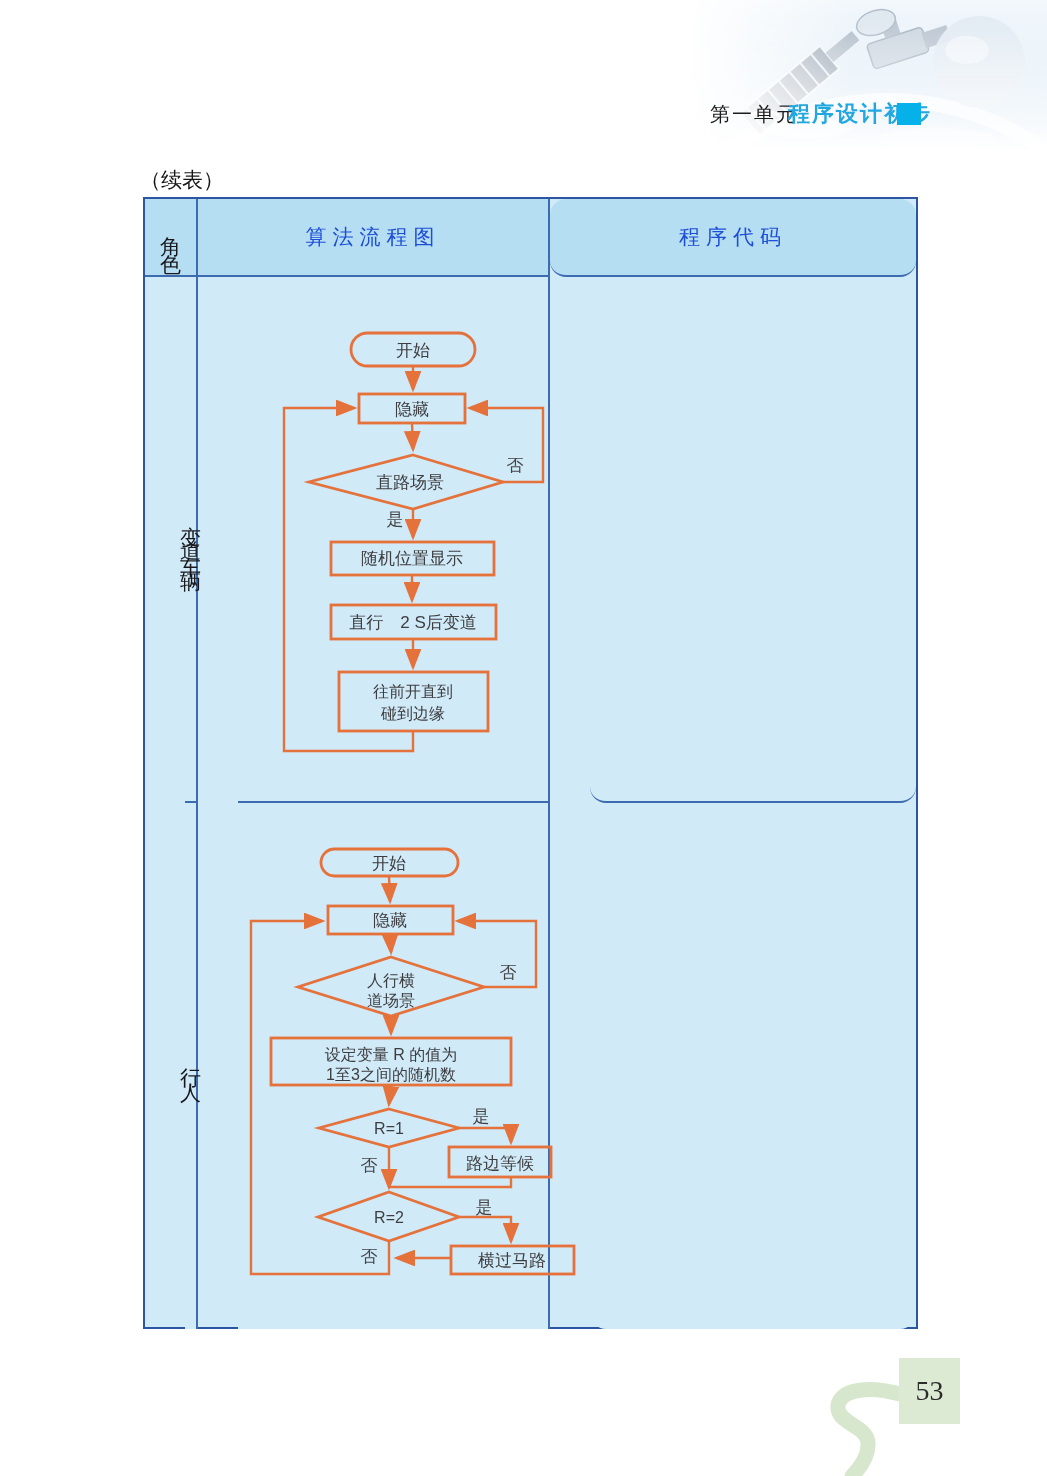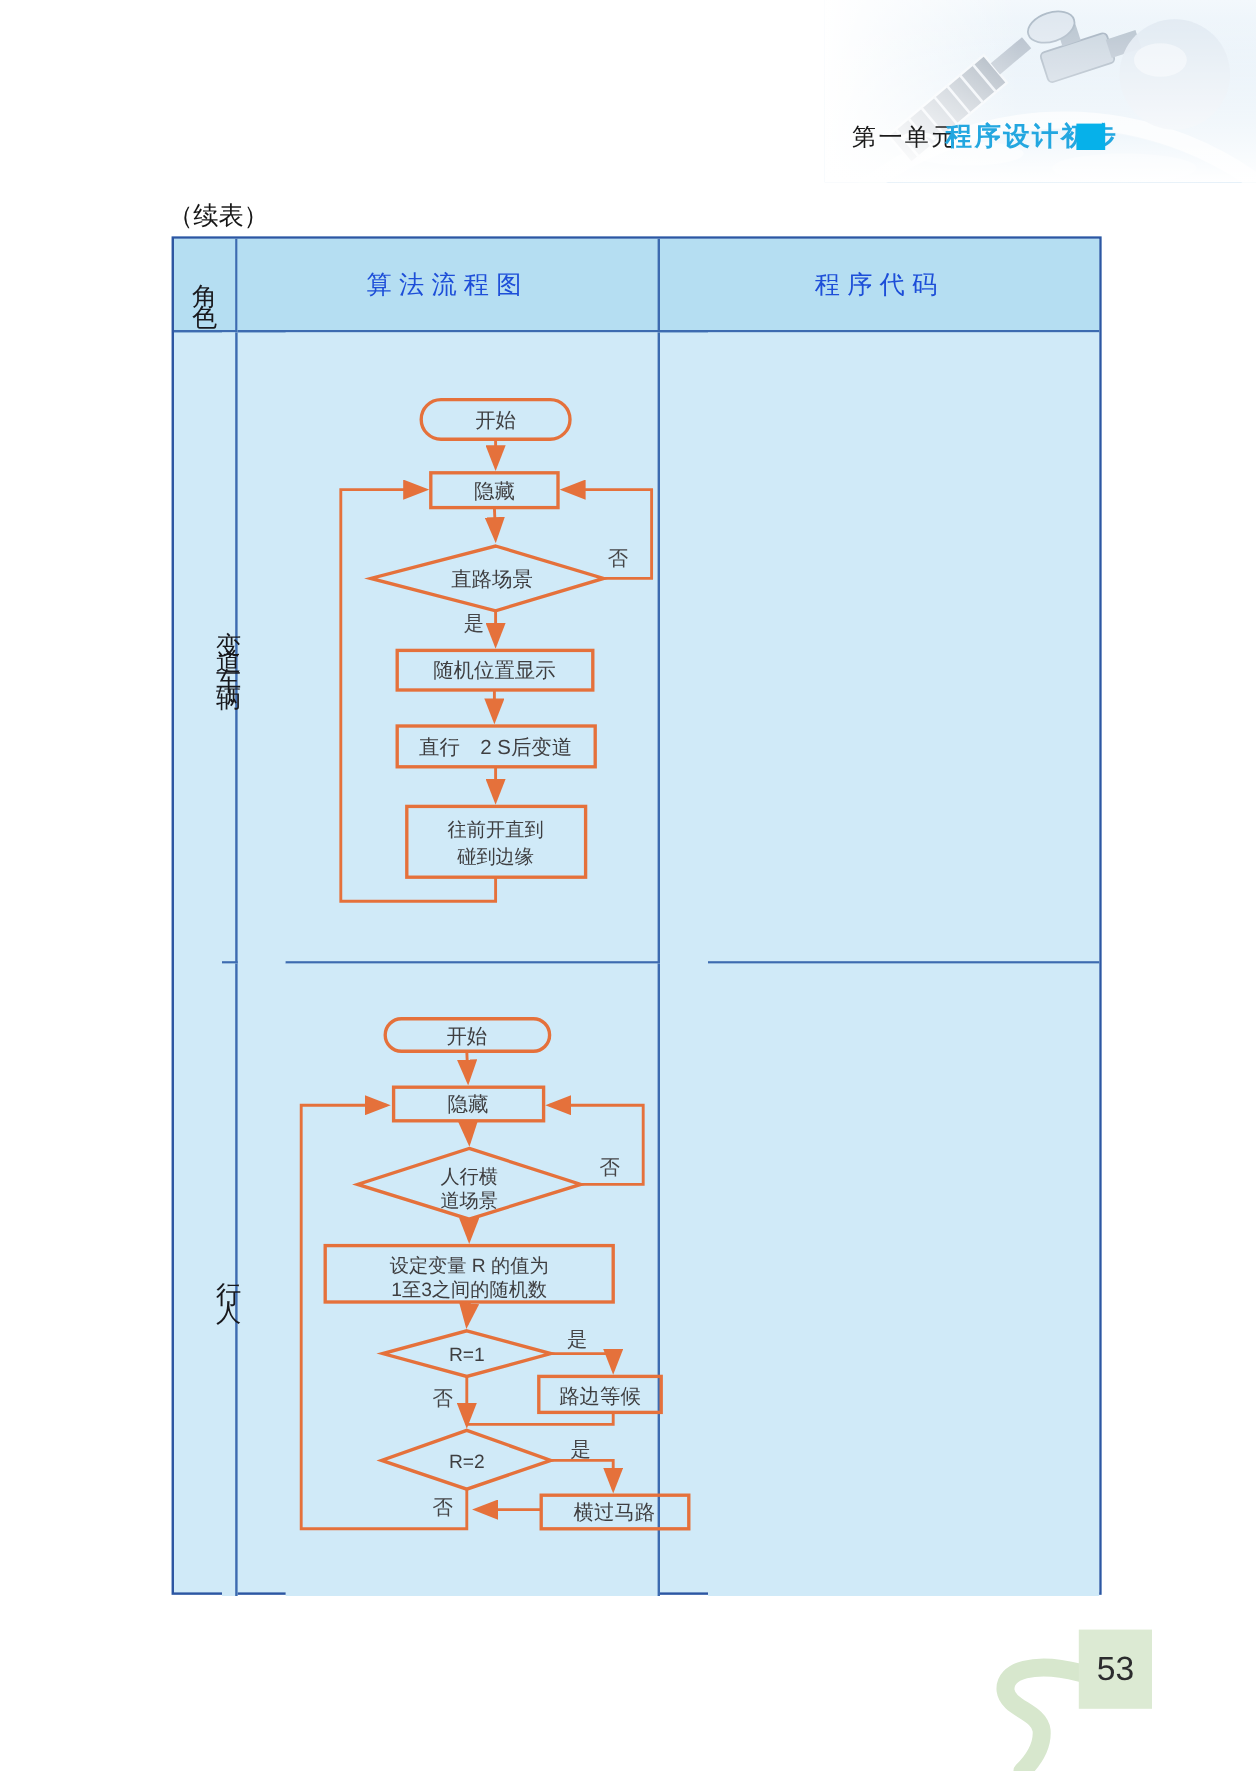--- a/index.html
+++ b/index.html
@@ -33,21 +33,21 @@
   
   .tbl {
     position:absolute; left:143px; top:197px; width:775px; height:1132px;
     border:2.5px solid #2d56a2;
     display:grid;
     grid-template-columns:53px 352px 1fr;
     grid-template-rows:78px 526px 1fr;
     background:#d0eaf8;
   }
   .cell { position:relative; border-right:2px solid #3d6bb0; border-bottom:2px solid #3d6bb0; }
-  .cell.last-col { border-right:none; }
+  .cell.last-col { border-right:none;border-radius:16px; }
   .cell.last-row { border-bottom:none; }
   .cell.head { background:#b5def2; }
   .cell.body { background:#d0eaf8;margin-left:40px; }
 
   .hlabel {
     position:absolute; inset:0; display:flex; align-items:center; justify-content:center;
     font-family:"Liberation Serif", serif; font-size:21px; color:#1d4ed8; letter-spacing:6px;
   }
   .vtext {
     position:absolute; inset:0; display:flex; align-items:center; justify-content:center;
@@ -61,21 +61,21 @@
   .nodetxt { font-size:17px; text-anchor:middle; }
   .nodetxt-sm { font-size:16px; text-anchor:middle; }
   .branch { font-size:17px; text-anchor:middle; fill:#454547; }
   .shape { fill:none; stroke:#e5713b; stroke-width:2.8; }
   .link  { fill:none; stroke:#e5713b; stroke-width:2.4; }
 
   
   .pagenum {
     position:absolute; left:899px; top:1358px; width:61px; height:66px;
     background:#dcead3; display:flex; align-items:center; justify-content:center;
-    font-size:28px; color:#2c2c2e;
+    font-size:28px; color:#2c2c2e;font-family:Liberation Serif, serif;
   }
   .swoosh { position:absolute; left:810px; top:1378px; }
 </style>
 </head>
 <body>
 
 <div class="page">
 
   <div class="deco">
     <svg width="360" height="152" viewBox="0 0 360 152">

